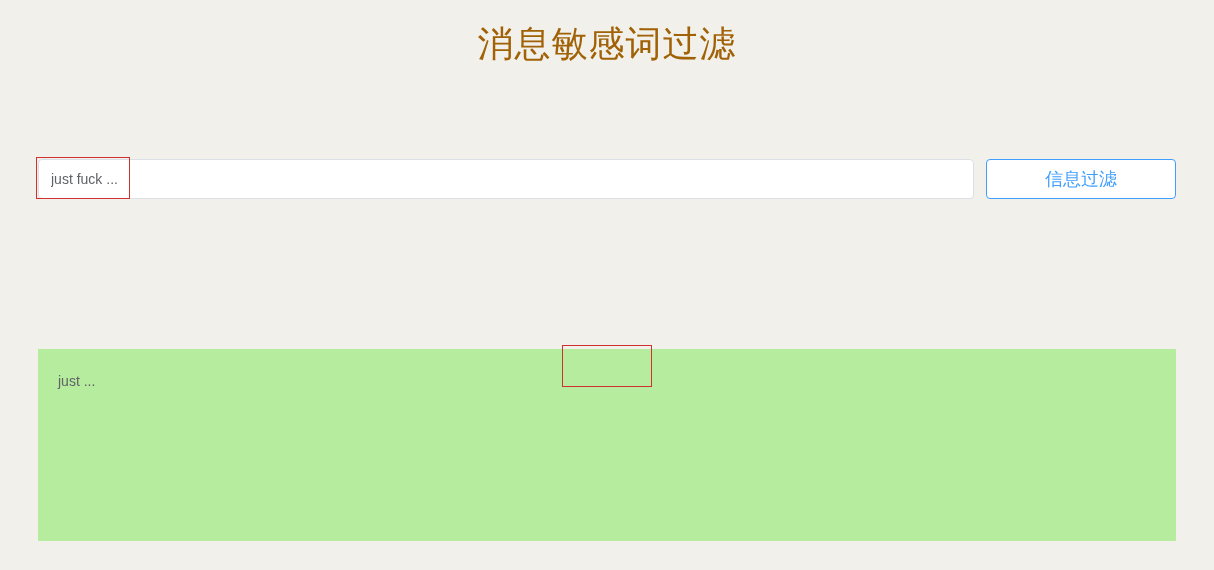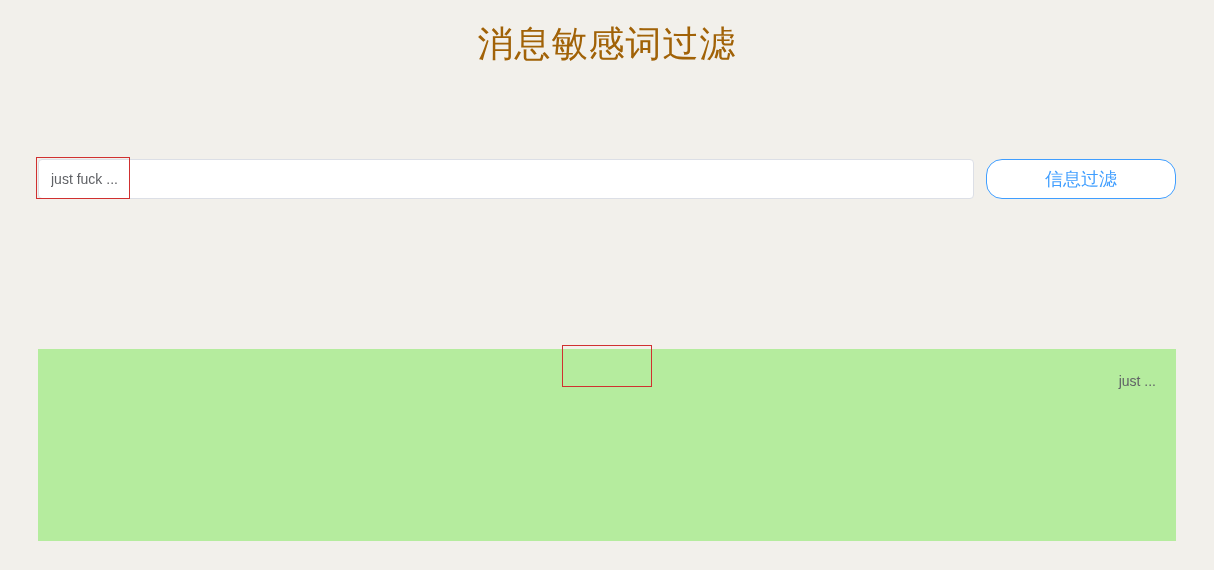--- a/index.html
+++ b/index.html
@@ -58,30 +58,30 @@
       border: 1px solid #d03030;
       pointer-events: none;
     }
     .filter-button {
       width: 190px;
       height: 40px;
       border: 1px solid #409eff;
       background: #ffffff;
       color: #409eff;
       font-size: 18px;
-      border-radius: 16px;
+      border-radius: 4px;
       cursor: pointer;
       outline: none;
     }
     .result-panel {
       position: relative;
       width: 100%;
       height: 192px;
       background-color: #b5ec9e;
-      text-align: right;
+      text-align: left;
       padding-top: 14px;
       margin-top: 44px;
     }
     .result-text {
       display: inline-block;
       font-size: 14px;
       color: #606266;
       padding: 10px 20px;
     }
     .highlight-box-result {

